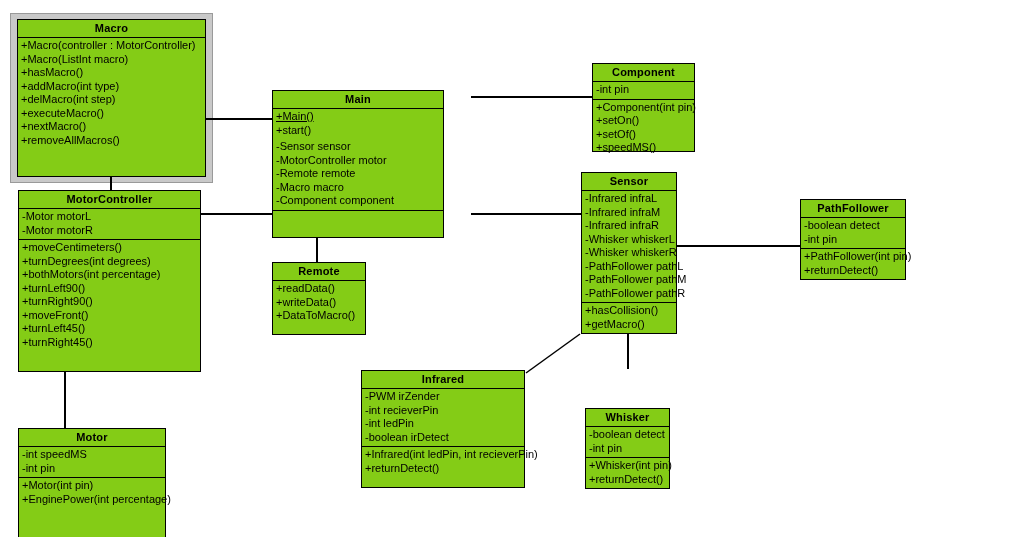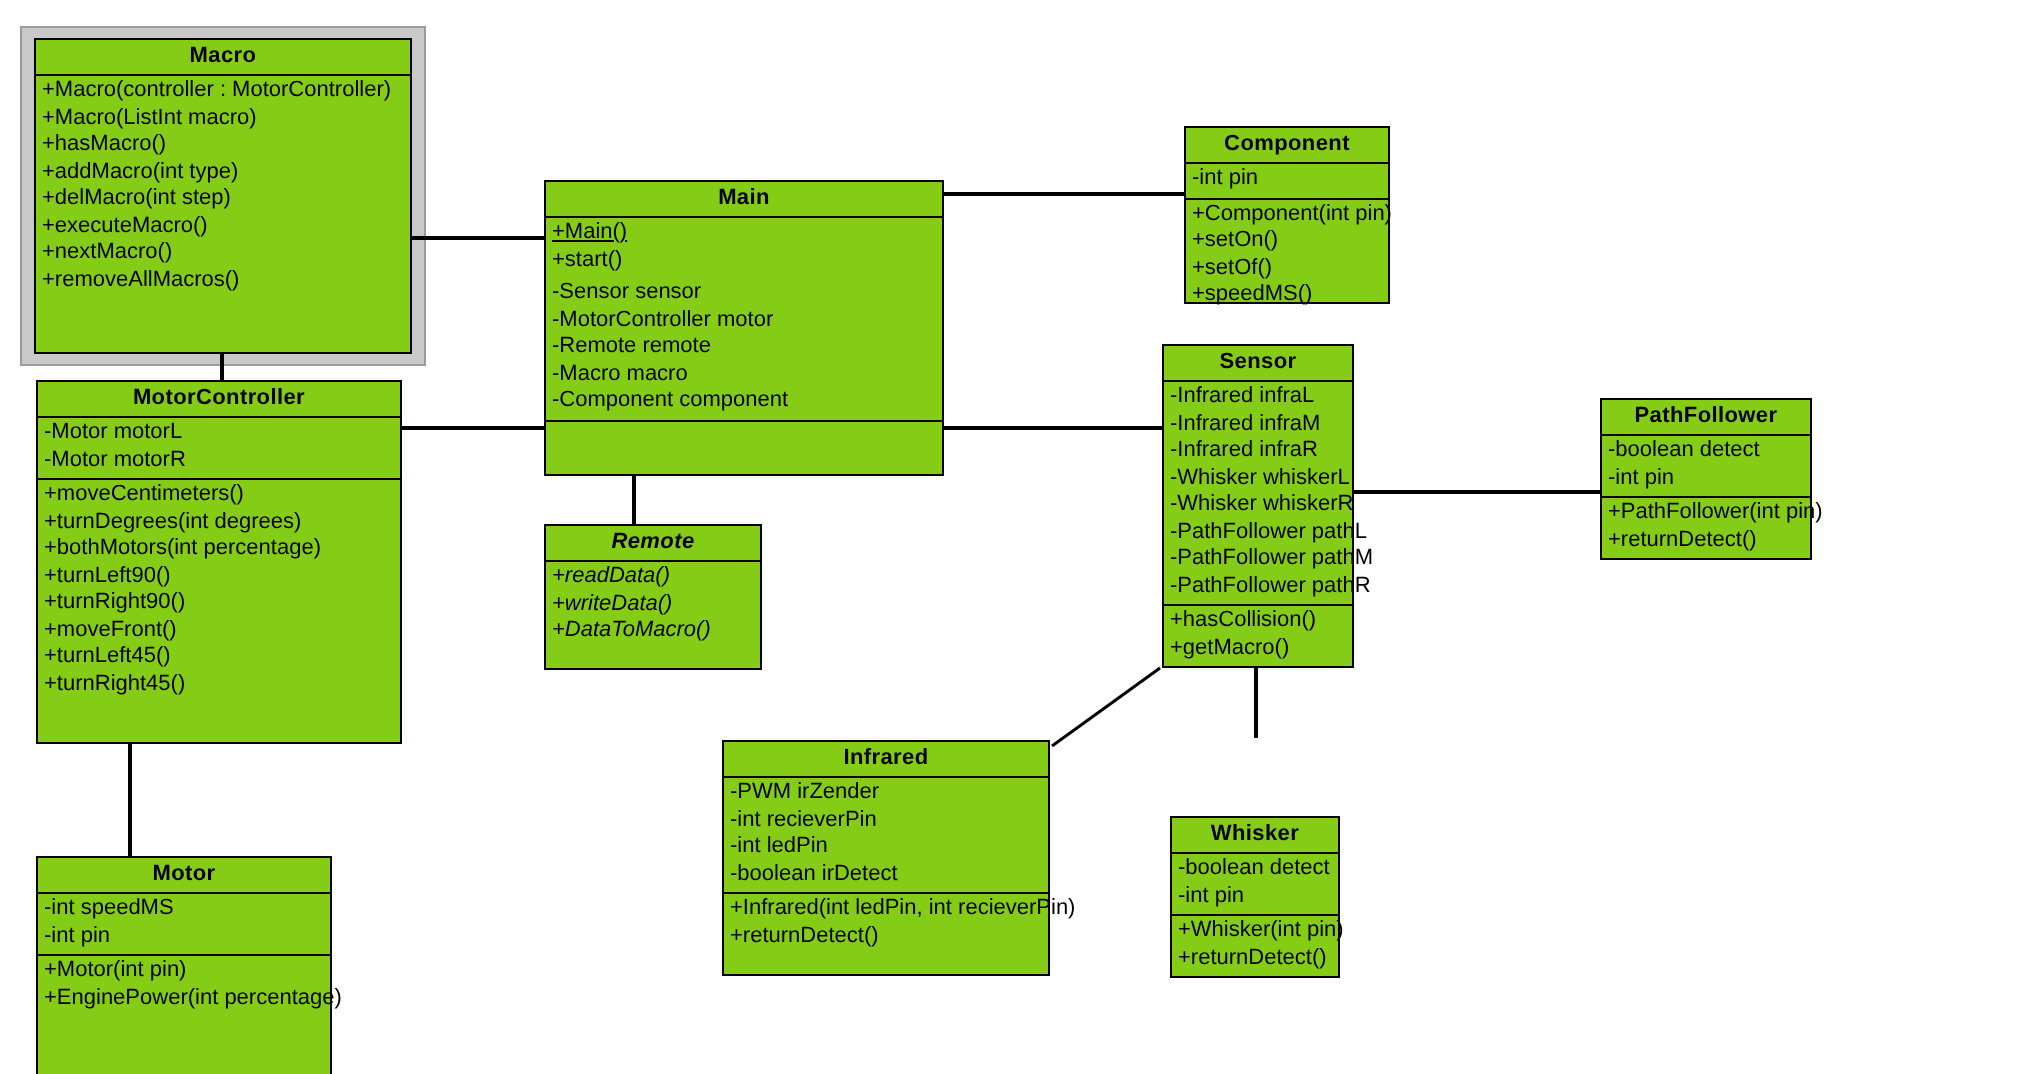--- a/index.html
+++ b/index.html
@@ -101,21 +101,21 @@
       <div class="uml-line">+Macro(ListInt macro)</div>
       <div class="uml-line">+hasMacro()</div>
       <div class="uml-line">+addMacro(int type)</div>
       <div class="uml-line">+delMacro(int step)</div>
       <div class="uml-line">+executeMacro()</div>
       <div class="uml-line">+nextMacro()</div>
       <div class="uml-line">+removeAllMacros()</div>
     </div>
   </div>
 
-  <div class="uml-class" style="left:272px; top:90px; width:200px; height:148px;">
+  <div class="uml-class" style="left:272px; top:90px; width:172px; height:148px;">
     <div class="uml-title">Main</div>
     <div class="uml-compartment last">
       <div class="uml-line static">+Main()</div>
       <div class="uml-line">+start()</div>
     </div>
     <div class="uml-compartment">
       <div class="uml-line">-Sensor sensor</div>
       <div class="uml-line">-MotorController motor</div>
       <div class="uml-line">-Remote remote</div>
       <div class="uml-line">-Macro macro</div>
@@ -177,21 +177,21 @@
     <div class="uml-compartment">
       <div class="uml-line">-boolean detect</div>
       <div class="uml-line">-int pin</div>
     </div>
     <div class="uml-compartment last">
       <div class="uml-line">+PathFollower(int pin)</div>
       <div class="uml-line">+returnDetect()</div>
     </div>
   </div>
 
-  <div class="uml-class" style="left:272px; top:262px; width:109px; height:73px;font-style:italic;">
+  <div class="uml-class" style="left:272px; top:262px; width:94px; height:73px;">
     <div class="uml-title">Remote</div>
     <div class="uml-compartment last">
       <div class="uml-line">+readData()</div>
       <div class="uml-line">+writeData()</div>
       <div class="uml-line">+DataToMacro()</div>
     </div>
   </div>
 
   <div class="uml-class" style="left:361px; top:370px; width:164px; height:118px;">
     <div class="uml-title">Infrared</div>

